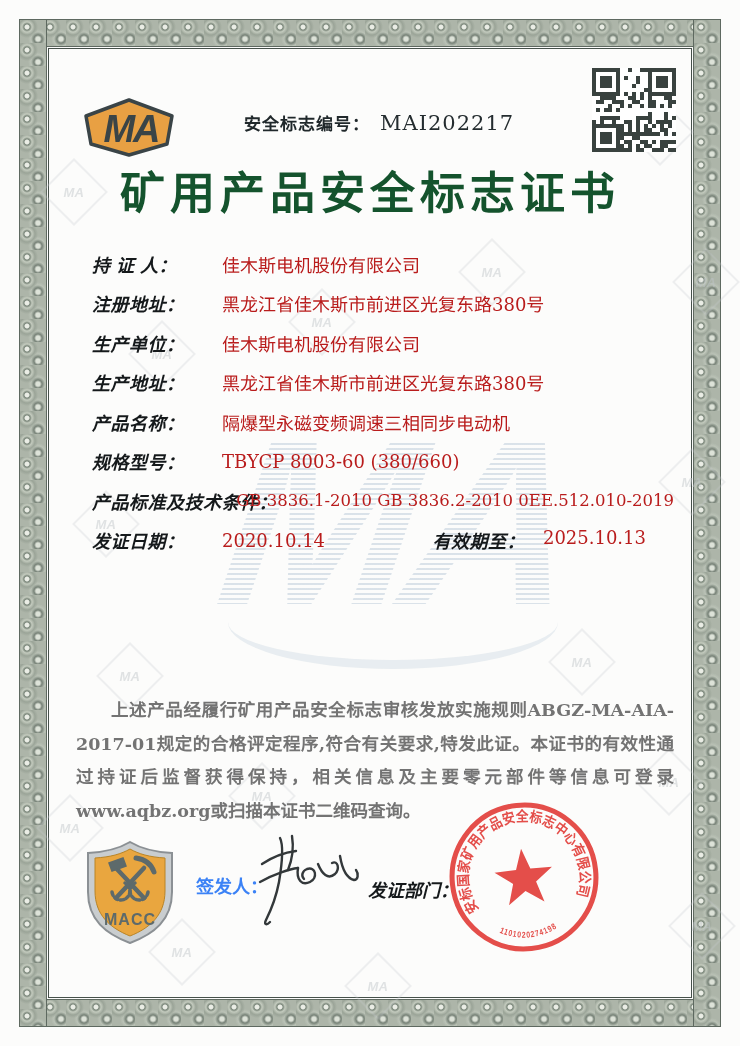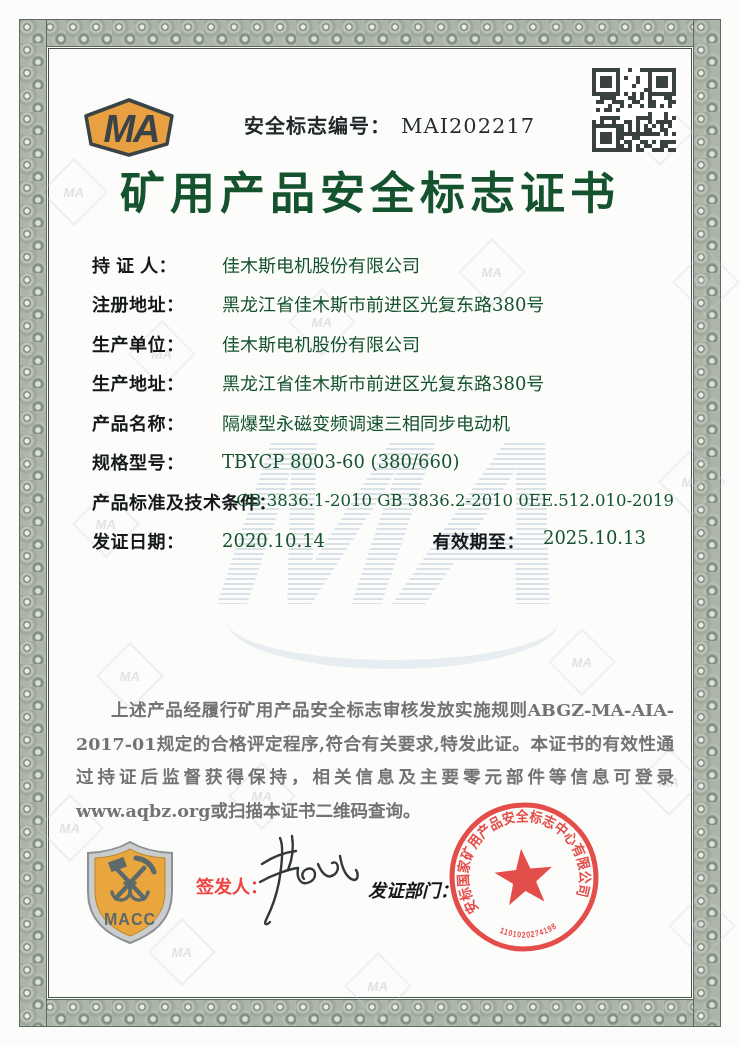--- a/index.html
+++ b/index.html
@@ -43,47 +43,47 @@
     -webkit-background-clip:text; background-clip:text; color:transparent; pointer-events:none;
   }
   .wm-swoosh{
     position:absolute; left:228px; top:575px; width:330px; height:85px;
     border-bottom:9px solid rgba(165,185,205,.22); border-radius:50%; pointer-events:none;
   }
 
   
   .ma-logo{position:absolute; left:82px; top:95px;}
   .cert-no{position:absolute; left:244px; top:110px; display:flex; align-items:baseline; gap:10px;}
-  .cert-no .lbl{font-weight:bold; font-size:20px; color:#20282b; letter-spacing:1px;text-align:right;}
+  .cert-no .lbl{font-weight:bold; font-size:17px; color:#20282b; letter-spacing:1px;text-align:right;}
   .cert-no .val{font-family:"DejaVu Serif",serif; font-size:21px; color:#242c2f; letter-spacing:1px;text-align:center;}
   .qr{position:absolute; left:592px; top:68px;}
   .title{
     position:absolute; left:0; right:0; top:157px; text-align:center;
     font-family:"DejaVu Serif",serif; font-weight:900; font-size:45px;
     color:#14532d; letter-spacing:5px;
   }
 
   
   .fields{position:absolute; left:92px; right:66px; top:244px;}
   .frow{height:39.5px; display:flex; align-items:center;}
-  .flabel{font-weight:bold; font-size:18px; color:#15191b; min-width:112px; letter-spacing:.5px; white-space:pre;}
-  .fvalue{margin-left:18px; font-family:"DejaVu Serif",serif; font-size:18px; color:#14532d; white-space:nowrap;}
+  .flabel{font-weight:bold; font-size:18px; color:#15191b; min-width:112px; letter-spacing:.5px; white-space:pre;font-style:italic;}
+  .fvalue{margin-left:18px; font-family:"DejaVu Serif",serif; font-size:18px; color:#b91c1c; white-space:nowrap;}
   .fvalue.std{margin-left:20px; font-size:16.5px; letter-spacing:0;}
   .frow.dates .group2{margin-left:auto; display:flex; padding-right:28px;}
 
   
   .statement{
     position:absolute; left:76px; right:66px; top:694px;
     font-family:"DejaVu Serif",serif; font-weight:600; font-size:17.5px;
     color:#737373; line-height:1.92; text-indent:2em; text-align:justify; margin:0;
   }
 
   
   .shield{position:absolute; left:82px; top:840px;}
-  .signer{position:absolute; left:196px; top:872px; font-weight:bold; font-size:18px; color:#ef4444;}
+  .signer{position:absolute; left:196px; top:872px; font-weight:bold; font-size:18px; color:#3b82f6;}
   .signature{position:absolute; left:246px; top:824px;}
   .dept{position:absolute; left:368px; top:876px; font-weight:bold; font-size:18px; color:#15191b;font-style:italic;}
   .stamp{position:absolute; left:444px; top:797px; transform:rotate(-6deg); opacity:.92;}
 </style>
 </head>
 <body>
 
 <div class="page">
 
   <div class="bstrip top"></div>

